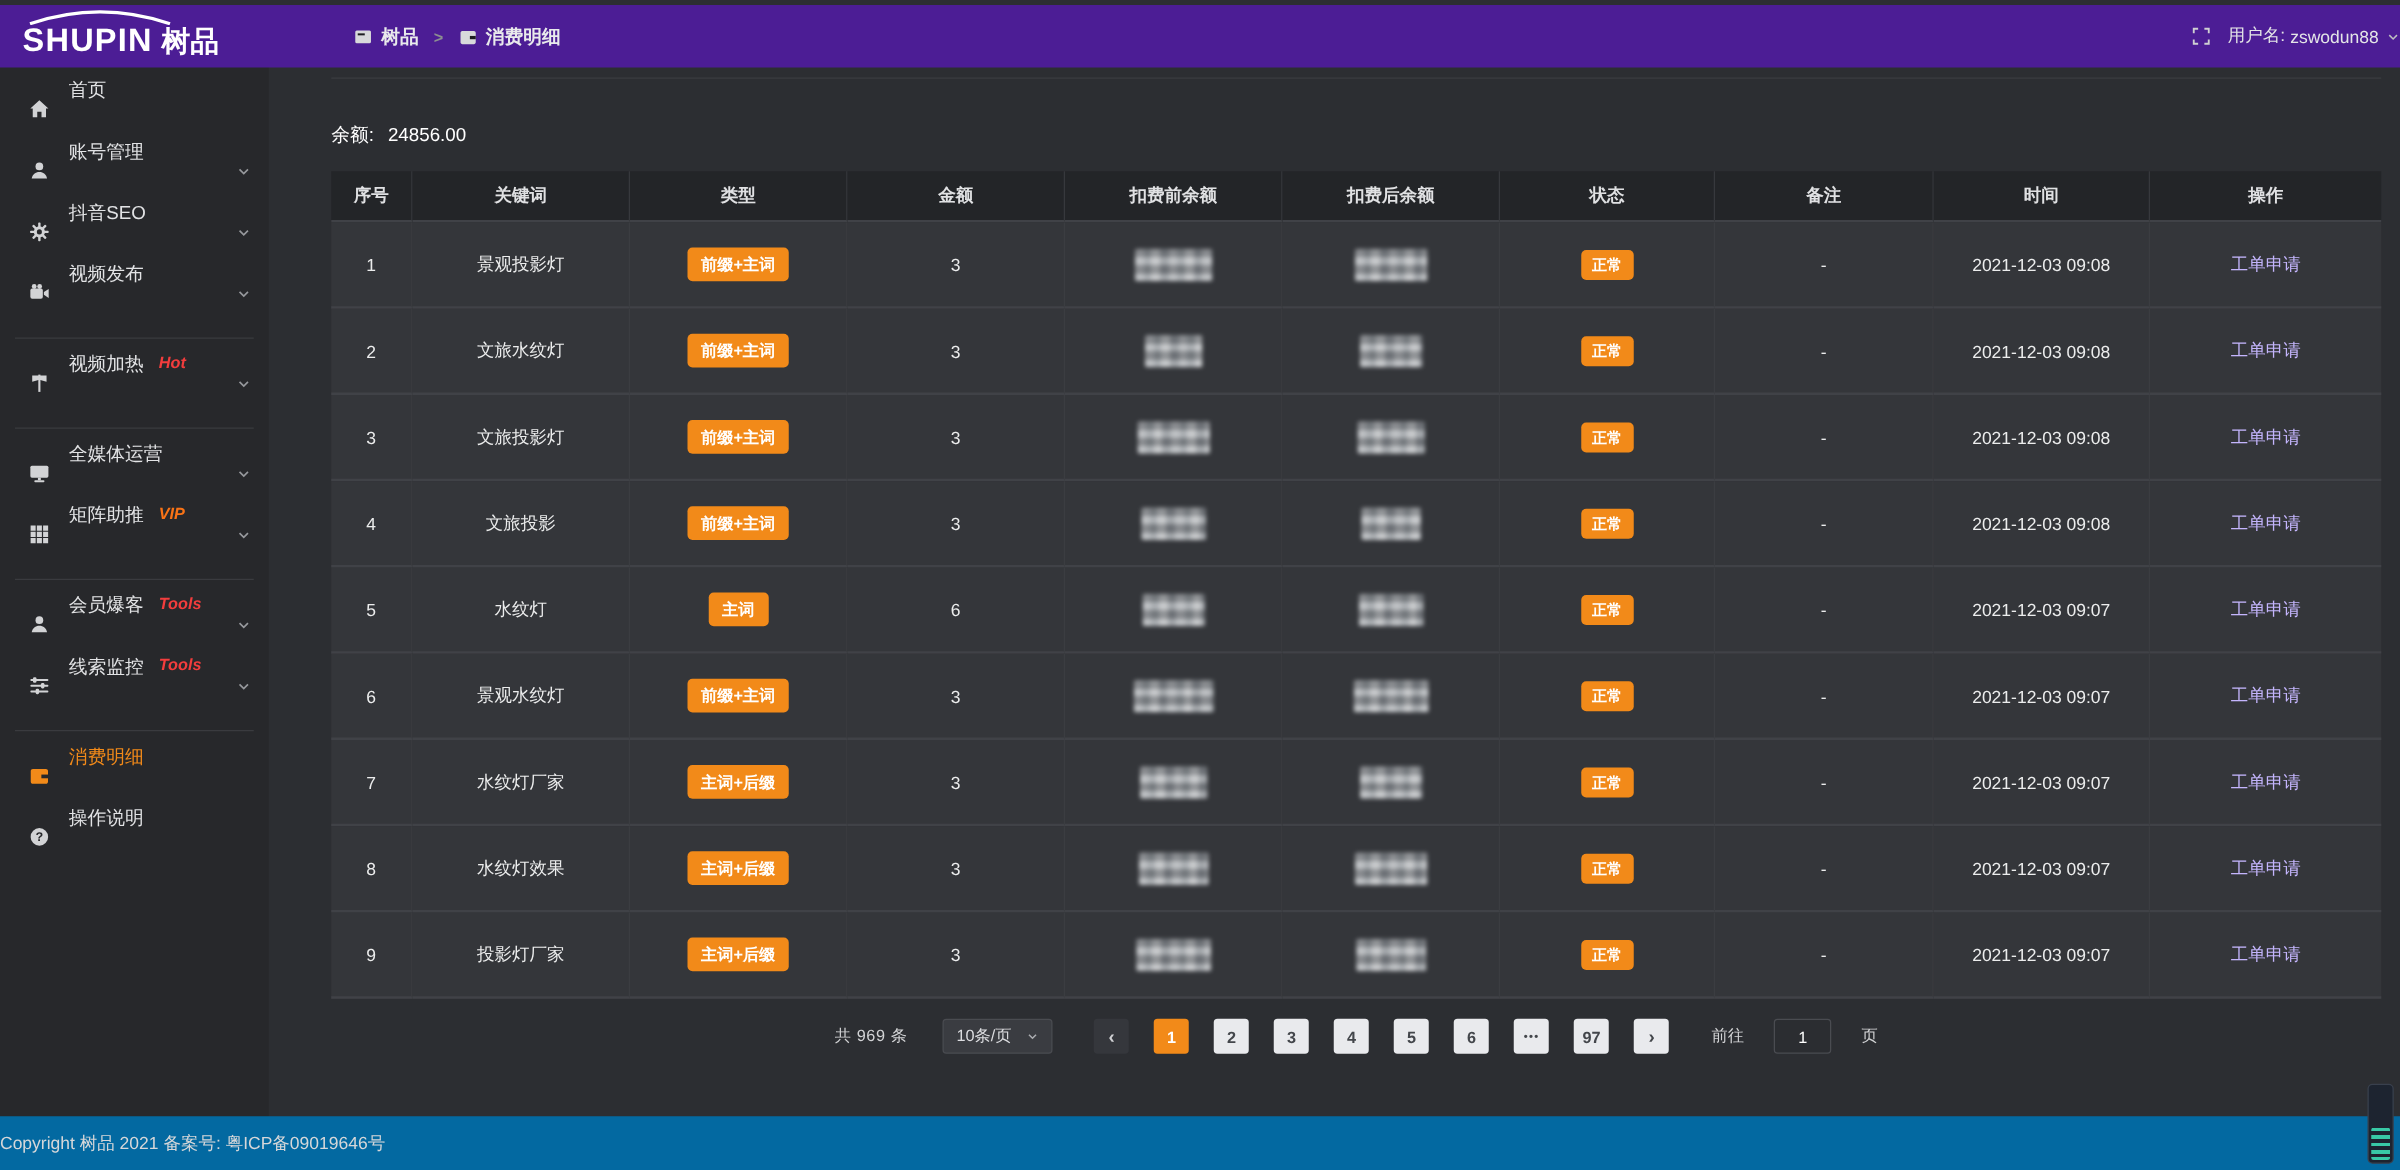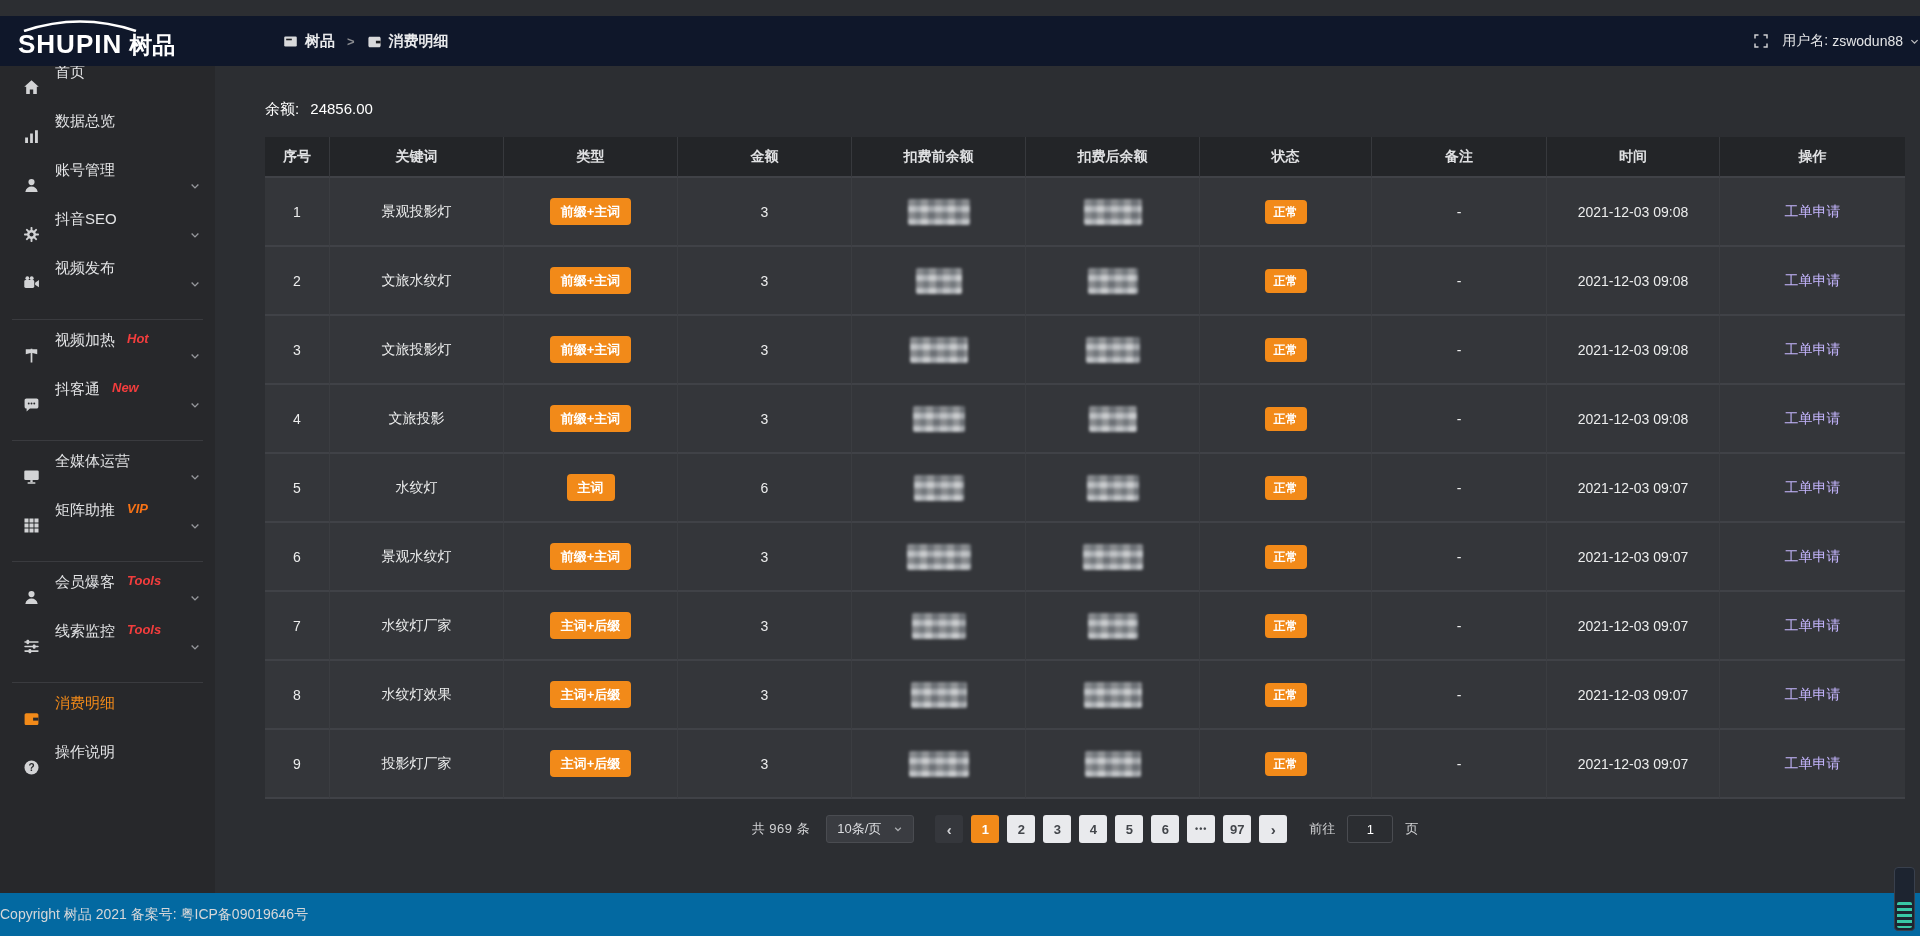--- a/index.html
+++ b/index.html
@@ -3,21 +3,21 @@
 <meta charset="utf-8">
 <style>
   html,body{margin:0;padding:0}
   body{
     width:1920px;height:936px;position:relative;overflow:hidden;
     background:#2c2e32;
     font-family:"Liberation Sans","DejaVu Sans",sans-serif;
     -webkit-font-smoothing:antialiased;
   }
   
-  .topbar{position:absolute;top:16px;left:0;right:0;height:50px;background:#0f172a;display:flex;align-items:center;z-index:5}
+  .topbar{position:absolute;top:4px;left:0;right:0;height:50px;background:#4c1d95;display:flex;align-items:center;z-index:5}
   .logo{width:215px;flex:none;height:100%;display:flex;align-items:flex-end;padding-left:18px;box-sizing:border-box;position:relative;cursor:pointer}
   .logo-arc{position:absolute;top:3px;left:20px}
   .logo-en{font-size:26px;font-weight:800;letter-spacing:1px;color:#fff;line-height:1;padding-bottom:9px}
   .logo-cn{font-size:23px;font-weight:700;color:#fff;margin-left:7px;padding-bottom:9px;line-height:1}
   .crumbs{display:flex;align-items:center;margin-left:68px;gap:7px;color:#e9eaec;font-size:15px;font-weight:600}
   .crumb{cursor:pointer}
   .crumb-sep{color:#8b8d91;font-weight:700;font-size:13px;margin:0 5px}
   .mi{display:inline-flex;align-items:center;justify-content:center;color:#d8d9db}
   .mi svg{display:block}
   .top-right{margin-left:auto;display:flex;align-items:center;gap:13px;color:#e4e5e7}
@@ -49,21 +49,21 @@
     border-right:1px solid #3b3d41;border-bottom:2px solid #404247;padding:0}
   .tbl td:last-child{border-right:none}
   .badge{display:inline-block;background:#f28a19;color:#fff;font-size:13px;padding:7px 11px;border-radius:4px;line-height:1;font-weight:600}
   .badge-sm{padding:6px 9px;font-size:12px}
   .mosaic{height:26px;margin:0 auto;border-radius:2px;opacity:.92;filter:blur(1.6px);
     background-image:
       repeating-linear-gradient(0deg,rgba(255,255,255,.28) 0 6px,rgba(40,42,45,.28) 6px 13px),
       repeating-linear-gradient(90deg,#b9bcc0 0 7px,#9aa0a5 7px 13px,#c6c9cc 13px 20px,#8f949a 20px 27px);}
   .action-link{color:#c4b5fd;cursor:pointer;font-size:14px;text-decoration:none}
   
-  .pagination{display:flex;align-items:center;justify-content:center;margin-top:16px;gap:8px;width:1640px}
+  .pagination{display:flex;align-items:center;justify-content:center;margin-top:16px;gap:20px;width:1640px}
   .pg-total{font-size:13px;color:#d2d3d5;margin-right:8px;letter-spacing:.5px}
   .pg-size{height:28px;background:#3a3c41;border:1px solid #4a4c51;border-radius:3px;color:#dcdde0;font-size:13px;
     display:flex;align-items:center;gap:12px;padding:0 10px;box-sizing:border-box;cursor:pointer;margin-right:13px}
   .pg-btn{min-width:28px;height:28px;border:none;border-radius:3px;background:#e9eaed;color:#43464b;font-size:13px;font-weight:700;
     display:flex;align-items:center;justify-content:center;cursor:pointer;font-family:inherit;padding:0 4px}
   .pg-prev{background:#35373c;color:#cfd0d3;font-size:15px}
   .pg-next{font-size:15px}
   .pg-btn.active{background:#f28a19;color:#fff}
   .pg-btn.dots{font-size:9px;letter-spacing:1px}
   .pg-goto-label{font-size:13px;color:#d2d3d5;margin-left:14px}
@@ -129,28 +129,20 @@
         <span class="mi nav-ico">
           <svg width="17" height="17" viewBox="0 0 16 16" fill="currentColor">
             <path d="M8 1.2 14.8 7.3H13V14H9.6V9.8H6.4V14H3V7.3H1.2Z"></path>
           </svg>
         </span>
         <span class="nav-label">首页</span>
       </div>
       <div class="nav-item">
         <span class="mi nav-ico">
           <svg width="17" height="17" viewBox="0 0 16 16" fill="currentColor">
-            <path d="M2 9h2.7v5H2zM6.7 5.2h2.6V14H6.7zM11.3 2h2.7v12h-2.7z"></path>
-          </svg>
-        </span>
-        <span class="nav-label">数据总览</span>
-      </div>
-      <div class="nav-item">
-        <span class="mi nav-ico">
-          <svg width="17" height="17" viewBox="0 0 16 16" fill="currentColor">
             <circle cx="8" cy="4.8" r="2.9"></circle>
             <path d="M2.2 14c.5-3.2 2.9-5 5.8-5s5.3 1.8 5.8 5z"></path>
           </svg>
         </span>
         <span class="nav-label">账号管理</span>
         <span class="nav-chev mi">
           <svg width="12" height="12" viewBox="0 0 16 16">
             <path fill="none" stroke="currentColor" stroke-width="1.8" d="M3.5 6 8 10.5 12.5 6"></path>
           </svg>
         </span>
@@ -194,39 +186,20 @@
       <div class="nav-divider"></div>
       <div class="nav-item">
         <span class="mi nav-ico">
           <svg width="17" height="17" viewBox="0 0 16 16" fill="currentColor">
             <rect x="7.2" y="1.6" width="1.6" height="13"></rect>
             <path d="M2.6 2.2h10.8v4.7L8 5.4 2.6 6.9z"></path>
           </svg>
         </span>
         <span class="nav-label">视频加热</span>
         <span class="nav-tag tag-red">Hot</span>
-        <span class="nav-chev mi">
-          <svg width="12" height="12" viewBox="0 0 16 16">
-            <path fill="none" stroke="currentColor" stroke-width="1.8" d="M3.5 6 8 10.5 12.5 6"></path>
-          </svg>
-        </span>
-      </div>
-      <div class="nav-item">
-        <span class="mi nav-ico">
-          <svg width="17" height="17" viewBox="0 0 16 16" fill="currentColor">
-            <path d="M3.2 2.3h9.6c1 0 1.7.8 1.7 1.7v6c0 1-.8 1.7-1.7 1.7H6.5L3.4 14.6v-2.9h-.2c-1 0-1.7-.8-1.7-1.7V4c0-1 .8-1.7 1.7-1.7z"></path>
-            <g fill="#27282b">
-              <circle cx="5.4" cy="7" r=".9"></circle>
-              <circle cx="8" cy="7" r=".9"></circle>
-              <circle cx="10.6" cy="7" r=".9"></circle>
-            </g>
-          </svg>
-        </span>
-        <span class="nav-label">抖客通</span>
-        <span class="nav-tag tag-red">New</span>
         <span class="nav-chev mi">
           <svg width="12" height="12" viewBox="0 0 16 16">
             <path fill="none" stroke="currentColor" stroke-width="1.8" d="M3.5 6 8 10.5 12.5 6"></path>
           </svg>
         </span>
       </div>
       <div class="nav-divider"></div>
       <div class="nav-item">
         <span class="mi nav-ico">
           <svg width="17" height="17" viewBox="0 0 16 16" fill="currentColor">

